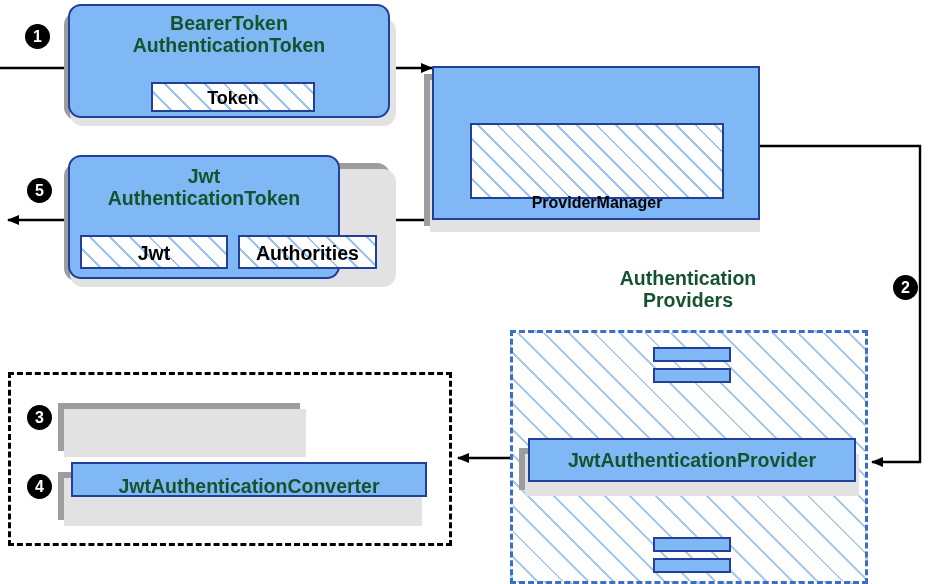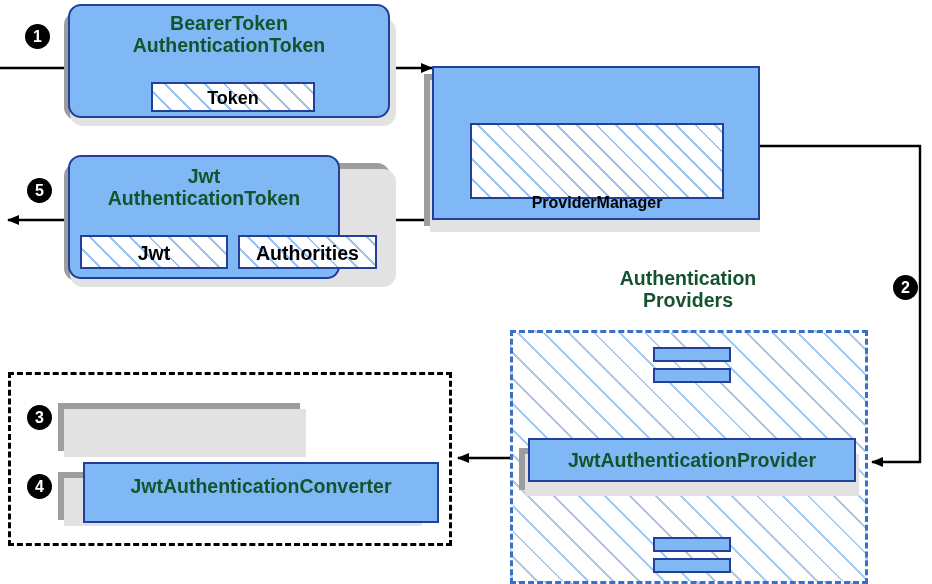--- a/index.html
+++ b/index.html
@@ -126,21 +126,21 @@
     <div class="label" style="left:0;top:10px;width:100%;font-size:19.5px;">JwtAuthenticationProvider</div>
   </div>
 
   <div class="dashed-black" style="left:8px;top:372px;width:444px;height:174px;"></div>
 
   <div class="shadow-dark" style="left:58px;top:403px;width:242px;height:48px;"></div>
   <div class="shadow-light" style="left:64px;top:409px;width:242px;height:48px;"></div>
 
   <div class="shadow-dark" style="left:58px;top:472px;width:358px;height:48px;"></div>
   <div class="shadow-light" style="left:64px;top:478px;width:358px;height:48px;"></div>
-  <div class="node blue" style="left:71px;top:462px;width:356px;height:61px;margin-left:12px;">
+  <div class="node blue" style="left:71px;top:462px;width:356px;height:35px;">
     <div class="label" style="left:0;top:12px;width:100%;font-size:19.5px;">JwtAuthenticationConverter</div>
   </div>
 
   <div class="marker" style="left:25px;top:24px;">
     <span>1</span>
   </div>
   <div class="marker" style="left:893px;top:275px;">
     <span>2</span>
   </div>
   <div class="marker" style="left:27px;top:405px;">

